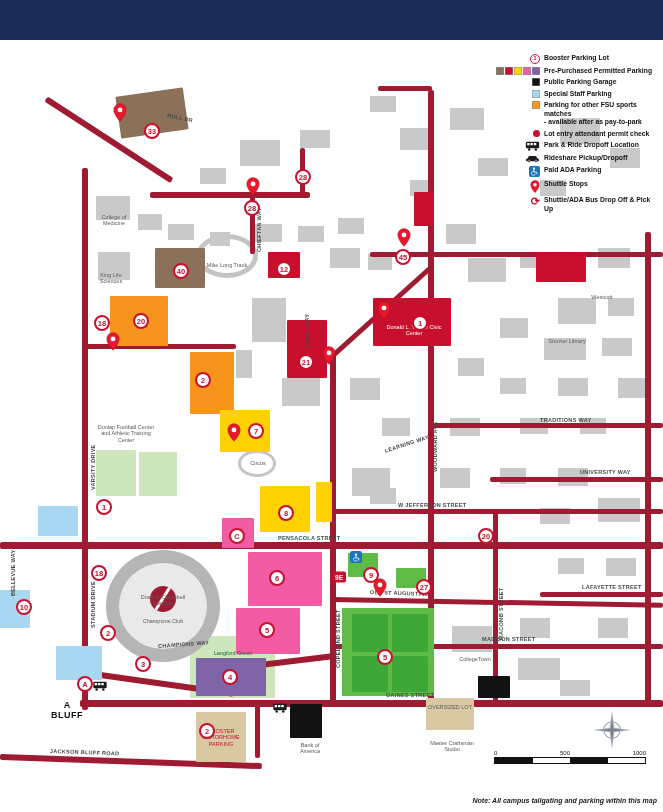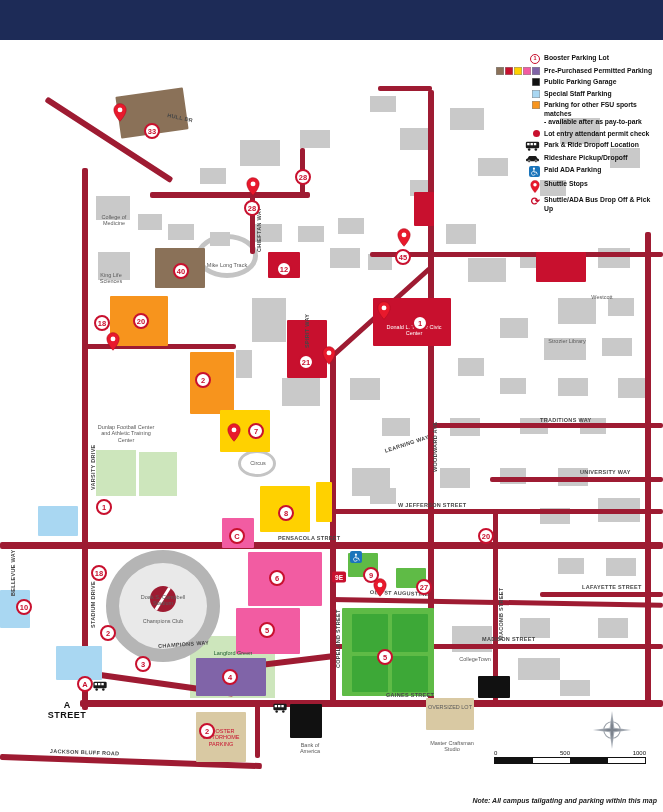--- a/index.html
+++ b/index.html
@@ -177,21 +177,21 @@
             <span class="licon">
               <span class="loop">⟳</span>
             </span>
             <span class="ltext">Shuttle/ADA Bus Drop Off &amp; Pick Up</span>
           </div>
         </div>
       </div>
 
     <div class="grass">
       <span class="a">A</span>
-      <span class="g">STREET</span>
+      <span class="g">BLUFF</span>
     </div>
 
     <div class="scalebar">
       <div class="ticks" id="scale-ticks">
           <span>0</span>
           <span>500</span>
           <span>1000</span>
         </div>
       <div class="bar" id="scale-segments">
           <span></span>

